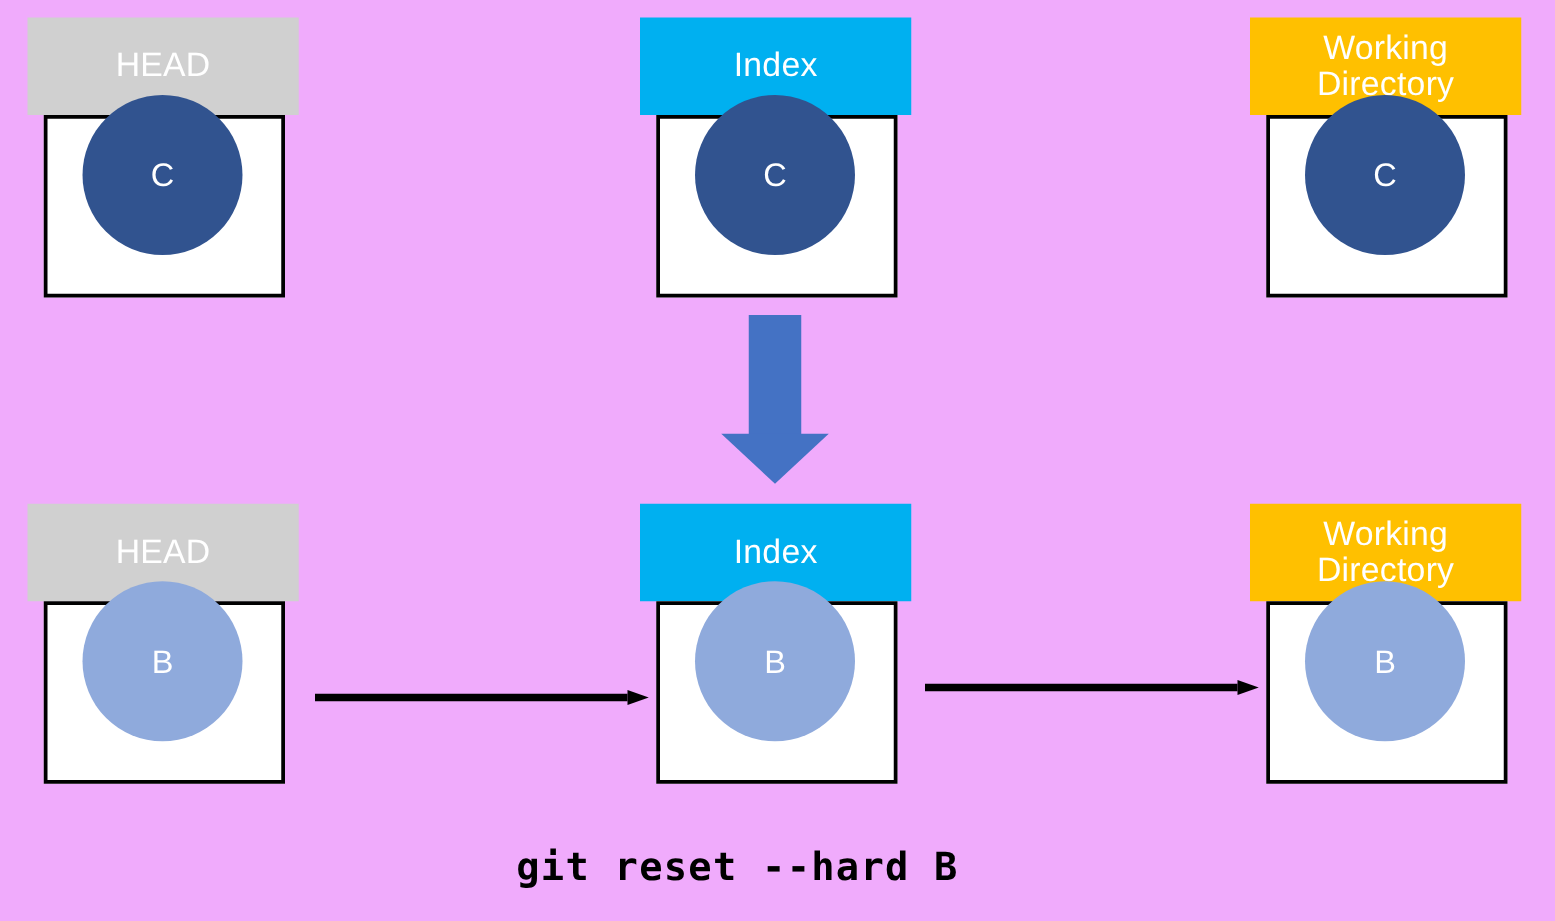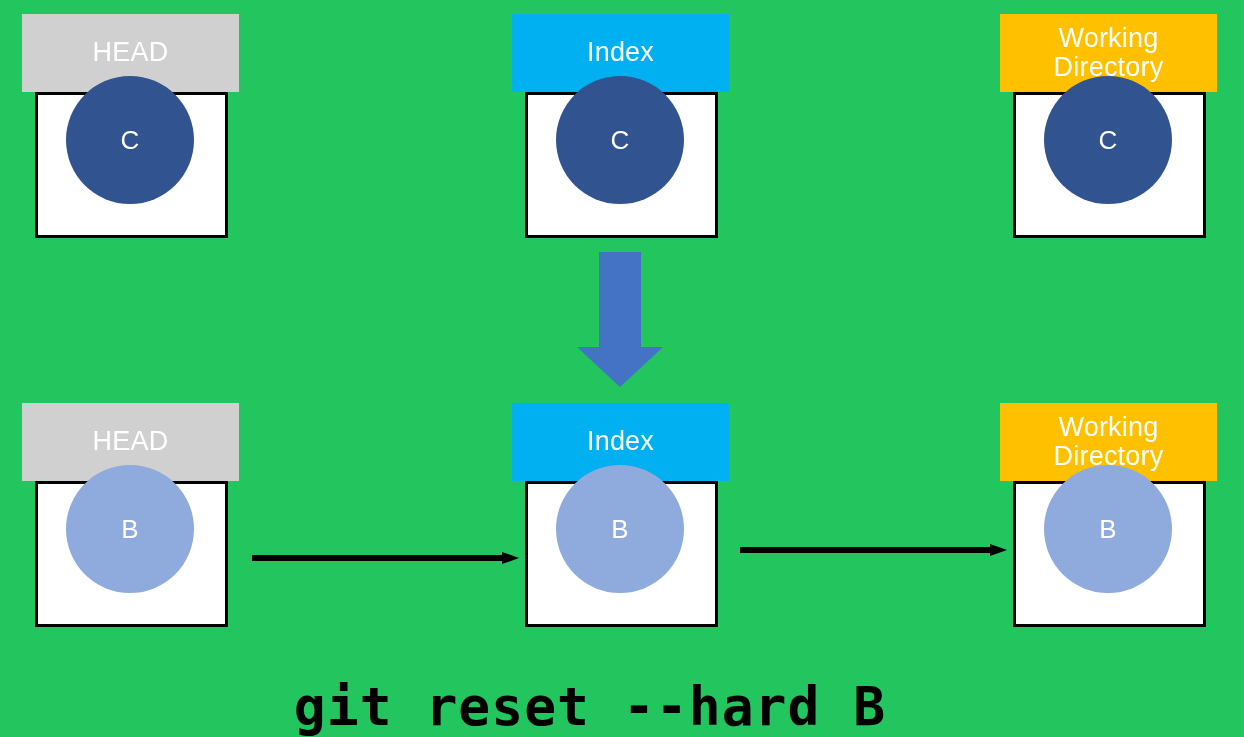--- a/index.html
+++ b/index.html
@@ -8,21 +8,21 @@
     background: #ffffff;
   }
   body {
     font-family: "Liberation Sans", sans-serif;
     -webkit-font-smoothing: antialiased;
   }
   #canvas {
     position: relative;
     width: 1244px;
     height: 737px;
-    background: #22c55e;
+    background: #f0abfc;
     overflow: hidden;
   }
 
   
   .card { position: absolute; }
 
   .card-header {
     position: absolute;
     left: 0;
     top: 0;
@@ -98,21 +98,21 @@
   }
 
   
   .caption {
     position: absolute;
     left: 0;
     width: 1180px;
     text-align: center;
     font-family: "DejaVu Sans Mono", "Liberation Mono", monospace;
     font-weight: bold;
-    font-size: 53px;
+    font-size: 31px;
     letter-spacing: 1px;
     color: #000000;
     white-space: pre;
   }
 </style>
 </head>
 <body>
 
 <div id="canvas">
 

